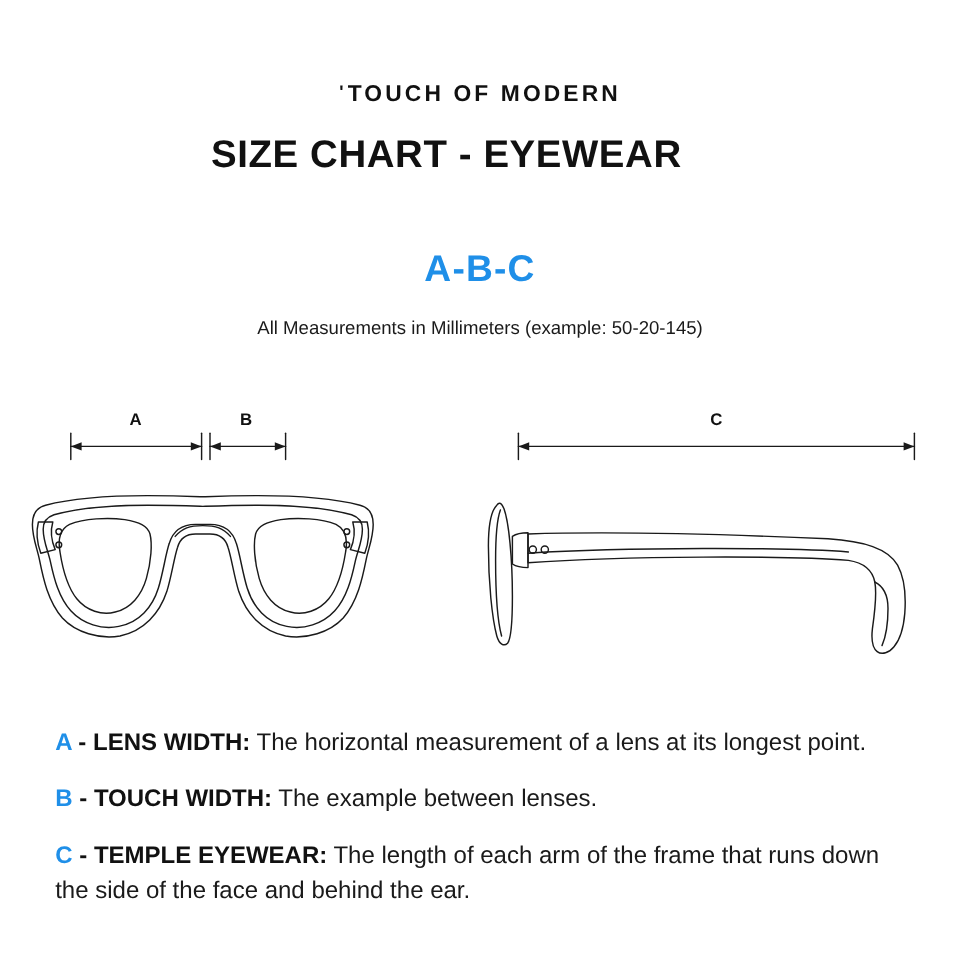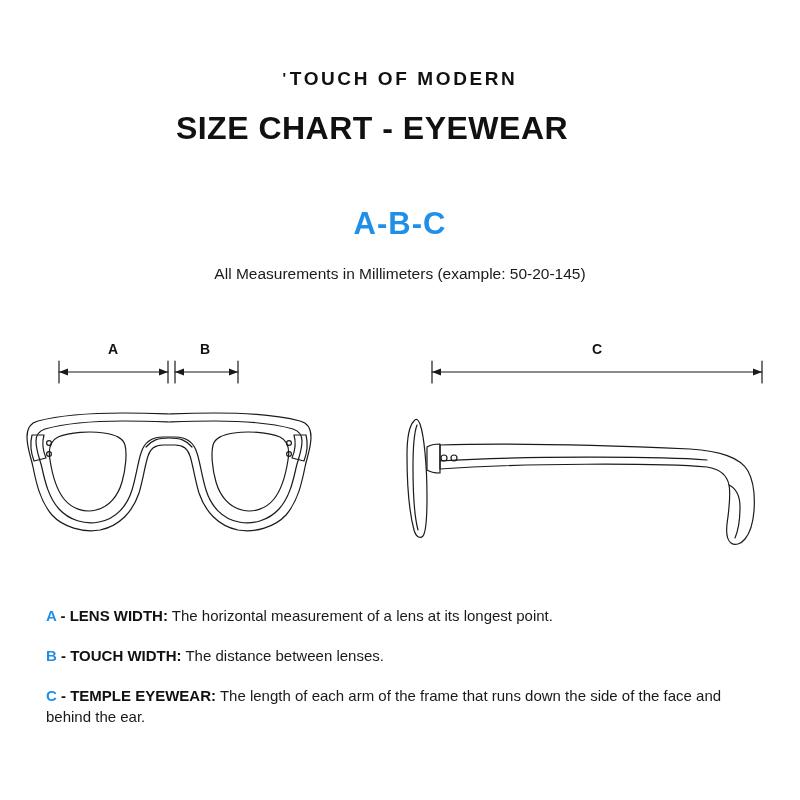--- a/index.html
+++ b/index.html
@@ -88,21 +88,21 @@
   }
 
   
   .legend {
     position: absolute;
     left: 46px;
     top: 605px;
     width: 716px;
   }
   .legend-row {
-    font-size: 15px;
+    font-size: 20px;
     line-height: 1.45;
     color: #1a1a1a;
     margin-bottom: 18px;
   }
   .legend-row:last-child { margin-bottom: 0; }
   .key {
     color: #1f8fe8;
     font-weight: bold;
   }
   .term {
@@ -261,21 +261,21 @@
     </svg>
   </div>
 
   <div class="legend">
 
     <div class="legend-row">
       <span class="key">A</span><span class="term"> - </span><span class="term">LENS WIDTH:</span><span class="desc"> The horizontal measurement of a lens at its longest point.</span>
     </div>
 
     <div class="legend-row">
-      <span class="key">B</span><span class="term"> - </span><span class="term">TOUCH WIDTH:</span><span class="desc"> The distance between lenses.</span>
+      <span class="key">B</span><span class="term"> - </span><span class="term">TOUCH WIDTH:</span><span class="desc"> The example between lenses.</span>
     </div>
 
     <div class="legend-row">
       <span class="key">C</span><span class="term"> - </span><span class="term">TEMPLE EYEWEAR:</span><span class="desc"> The length of each arm of the frame that runs down the side of the face and behind the ear.</span>
     </div>
 
   </div>
 
 </div>
 

